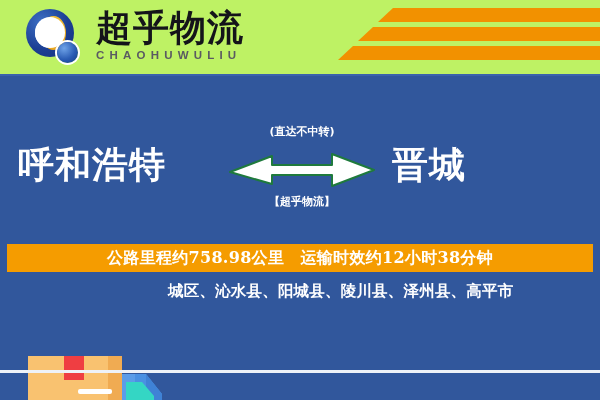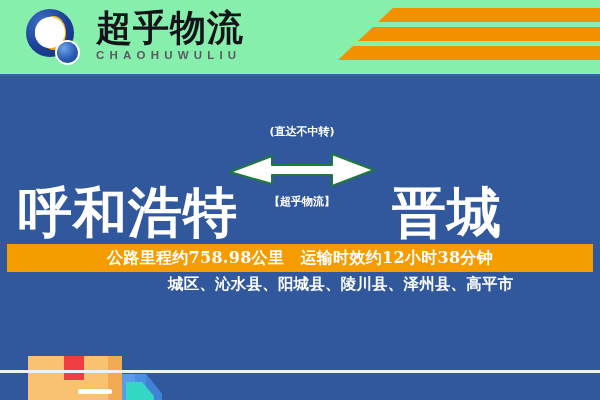--- a/index.html
+++ b/index.html
@@ -14,21 +14,21 @@
     overflow: hidden;
     background: #ffffff;
     font-family: "Liberation Sans", "DejaVu Sans", sans-serif;
   }
 
   
   .header {
     position: absolute;
     left: 0; top: 0;
     width: 600px; height: 74px;
-    background: #86efac;
+    background: #bef264;
   }
   .logo-mark {
     position: absolute;
     left: 26px; top: 9px;
     width: 58px; height: 58px;
   }
   .logo-ring {
     position: absolute;
     left: 0; top: 0;
     width: 48px; height: 48px;
@@ -119,27 +119,26 @@
   
   .route {
     position: absolute;
     left: 0; top: 46px;
     width: 600px; height: 100px;
   }
   .city {
     position: absolute;
     top: 16px;
     font-family: "DejaVu Serif", "Liberation Serif", serif;
-    font-size: 54px;
+    font-size: 36px;
     font-weight: 700;
     color: #ffffff;
     letter-spacing: 1px;
     line-height: 56px;
     white-space: nowrap;
-    margin-top: 48px;
   }
   .city.origin { left: 18px; }
   .city.dest   { left: 392px; }
 
   .mid {
     position: absolute;
     left: 228px; top: 0;
     width: 148px; height: 100px;
   }
   .mid-top, .mid-bottom {
@@ -181,21 +180,21 @@
     letter-spacing: 0.3px;
     white-space: nowrap;
   }
 
   
   .districts {
     position: absolute;
     left: 168px; top: 200px;
     width: 420px; height: 28px;
     display: flex;
-    align-items: flex-start;
+    align-items: flex-end;
   }
   .districts-text {
     font-family: "DejaVu Serif", "Liberation Serif", serif;
     font-size: 15.5px;
     font-weight: 700;
     color: #ffffff;
     letter-spacing: 0.2px;
     white-space: nowrap;
   }
 

